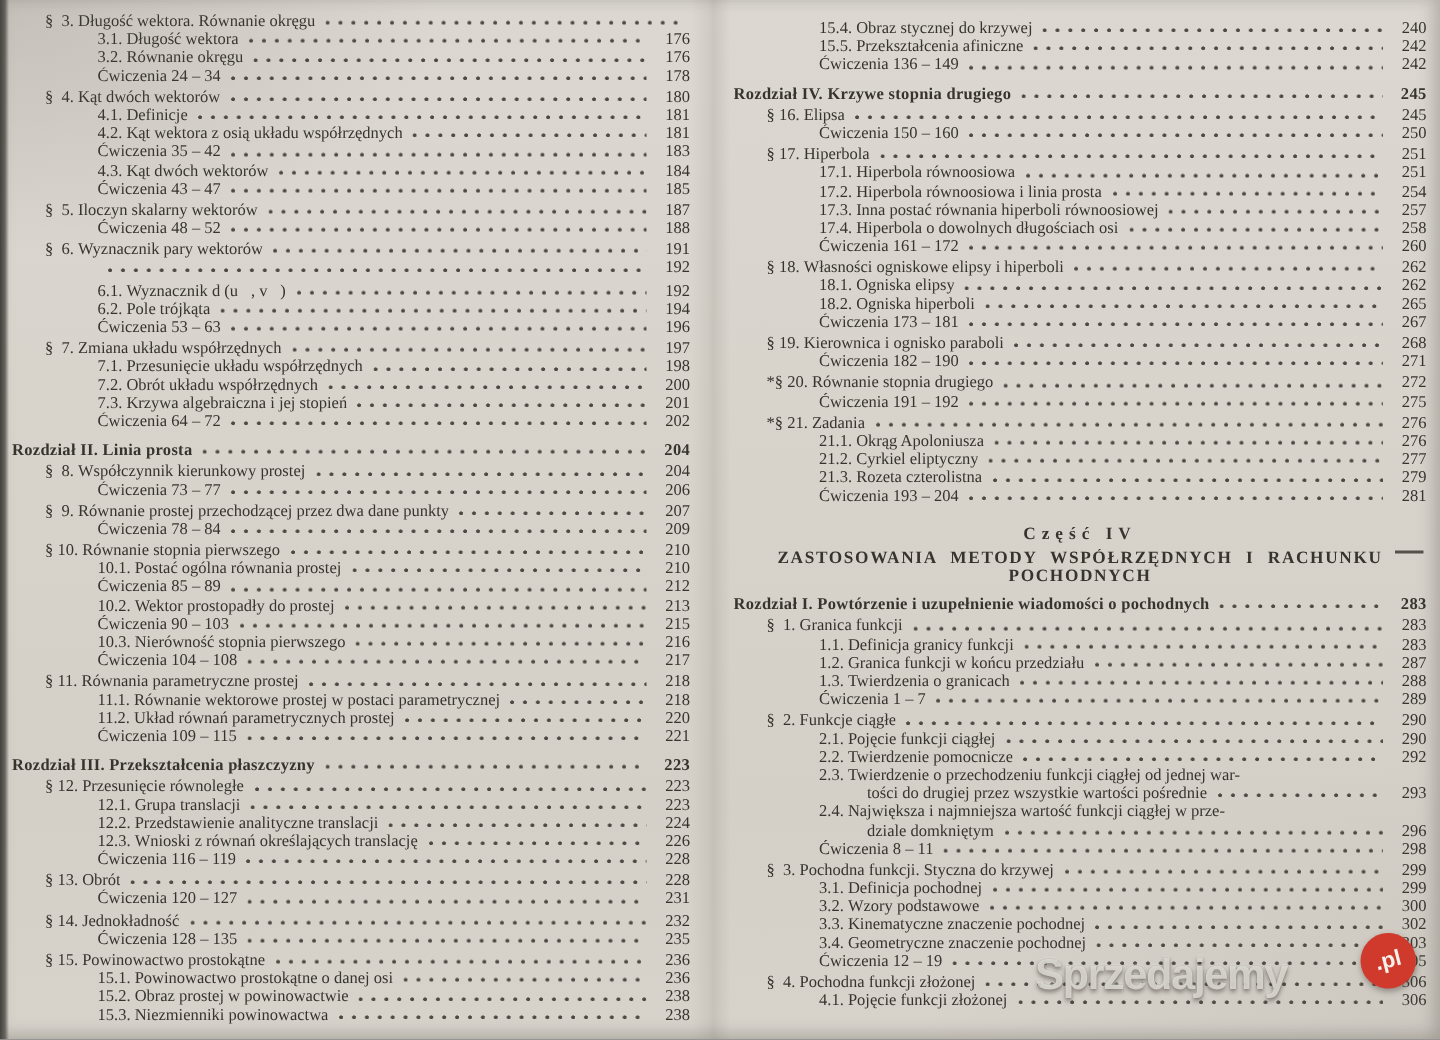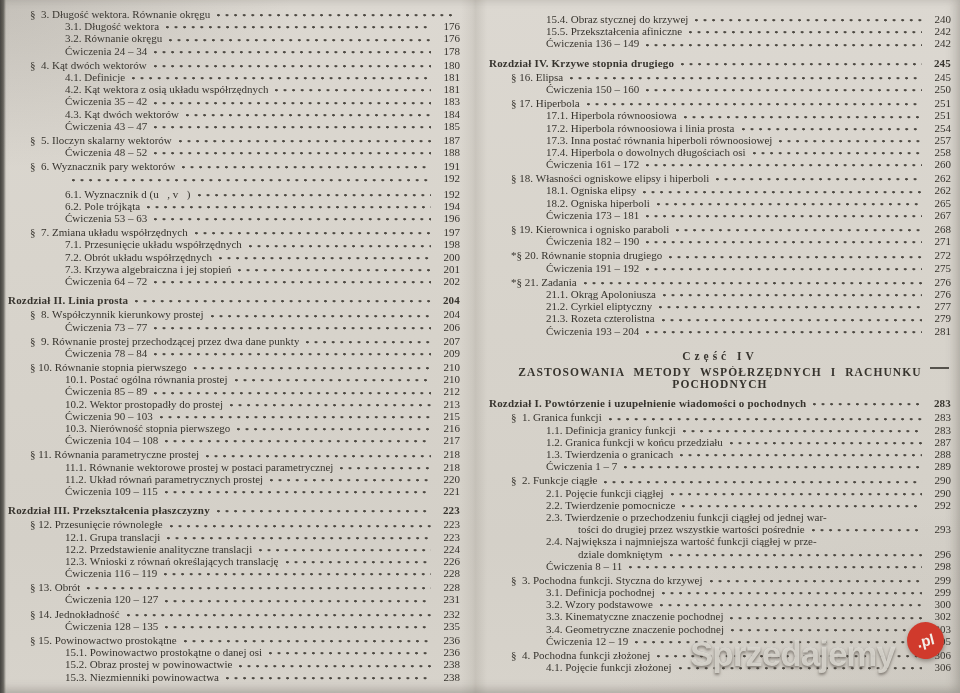--- a/index.html
+++ b/index.html
@@ -35,21 +35,21 @@
   .r-sub,.r-ex,.r-dots,.r-wrap1{padding-left:57px;}
   .r-wrap2{padding-left:89px;}
   .r-dots{margin-bottom:3px;}
   .r-chapter{font-weight:bold;margin-top:7px;letter-spacing:.2px;}
   .r-part{justify-content:center;font-weight:bold;letter-spacing:4px;font-size:11.5px;margin-top:13px;margin-bottom:4px;}
   .r-title{justify-content:center;font-weight:bold;letter-spacing:1.1px;word-spacing:5px;font-size:11.5px;}
 
   .artifact-dash{position:absolute;left:930px;top:367px;width:19px;height:2px;background:#55524c;z-index:2;}
 
   .wm{position:absolute;left:690px;top:634px;z-index:6;font-family:"Liberation Sans","DejaVu Sans",sans-serif;font-weight:bold;}
-  .wm-text{font-size:35px;letter-spacing:-1px;color:rgba(233,230,223,.80);
+  .wm-text{font-size:29px;letter-spacing:-1px;color:rgba(233,230,223,.80);
     text-shadow:0 2px 3px rgba(72,66,58,.55),0 0 1px rgba(88,82,72,.55),0 -1px 0 rgba(255,255,255,.25);}
   .wm-badge{position:absolute;left:217px;top:-12px;width:37px;height:37px;border-radius:50%;
     display:flex;align-items:center;justify-content:center;transform:rotate(-14deg);
     font-size:15px;box-shadow:0 2px 4px rgba(60,50,45,.45);}
 </style>
 </head>
 <body>
 
 <div class="scan">
   <div class="edge-left"></div>

